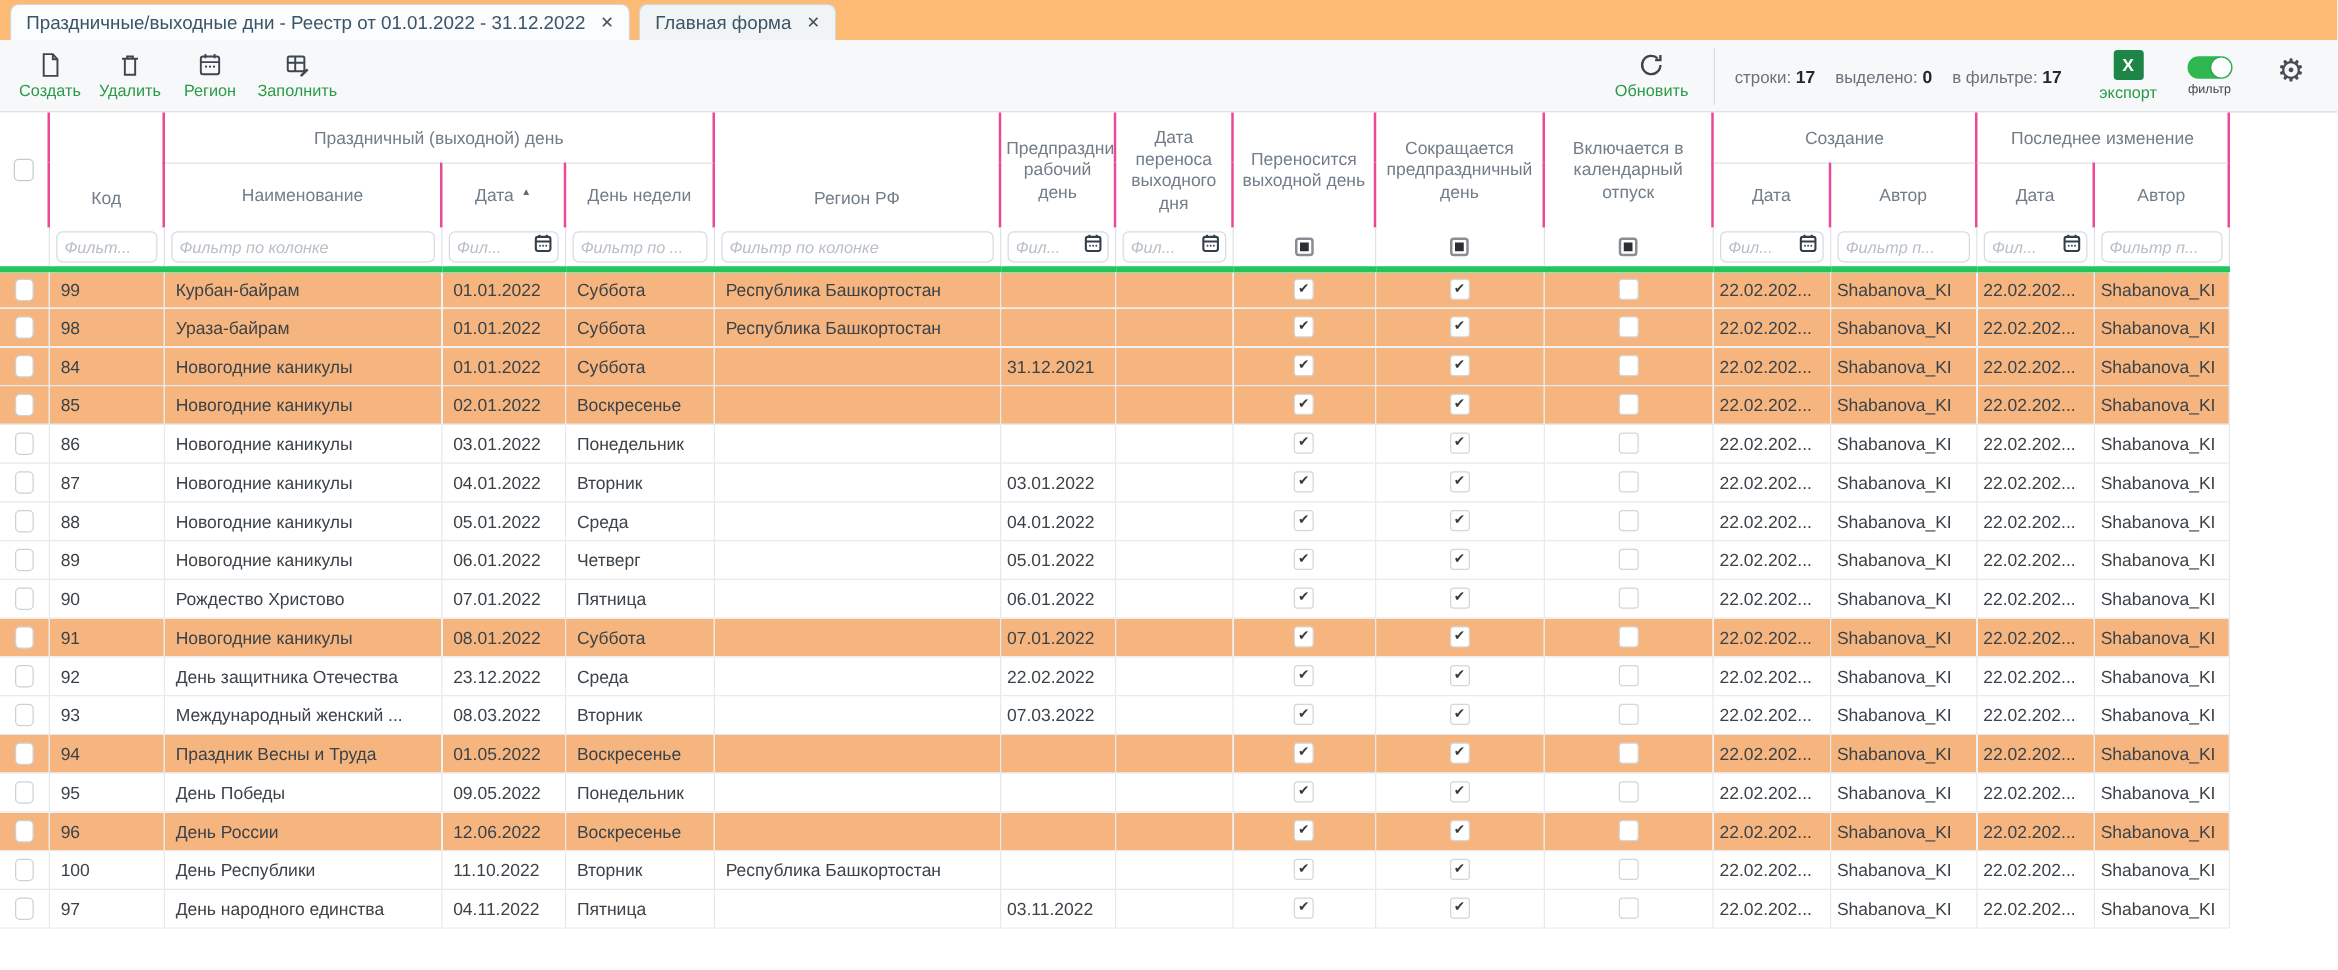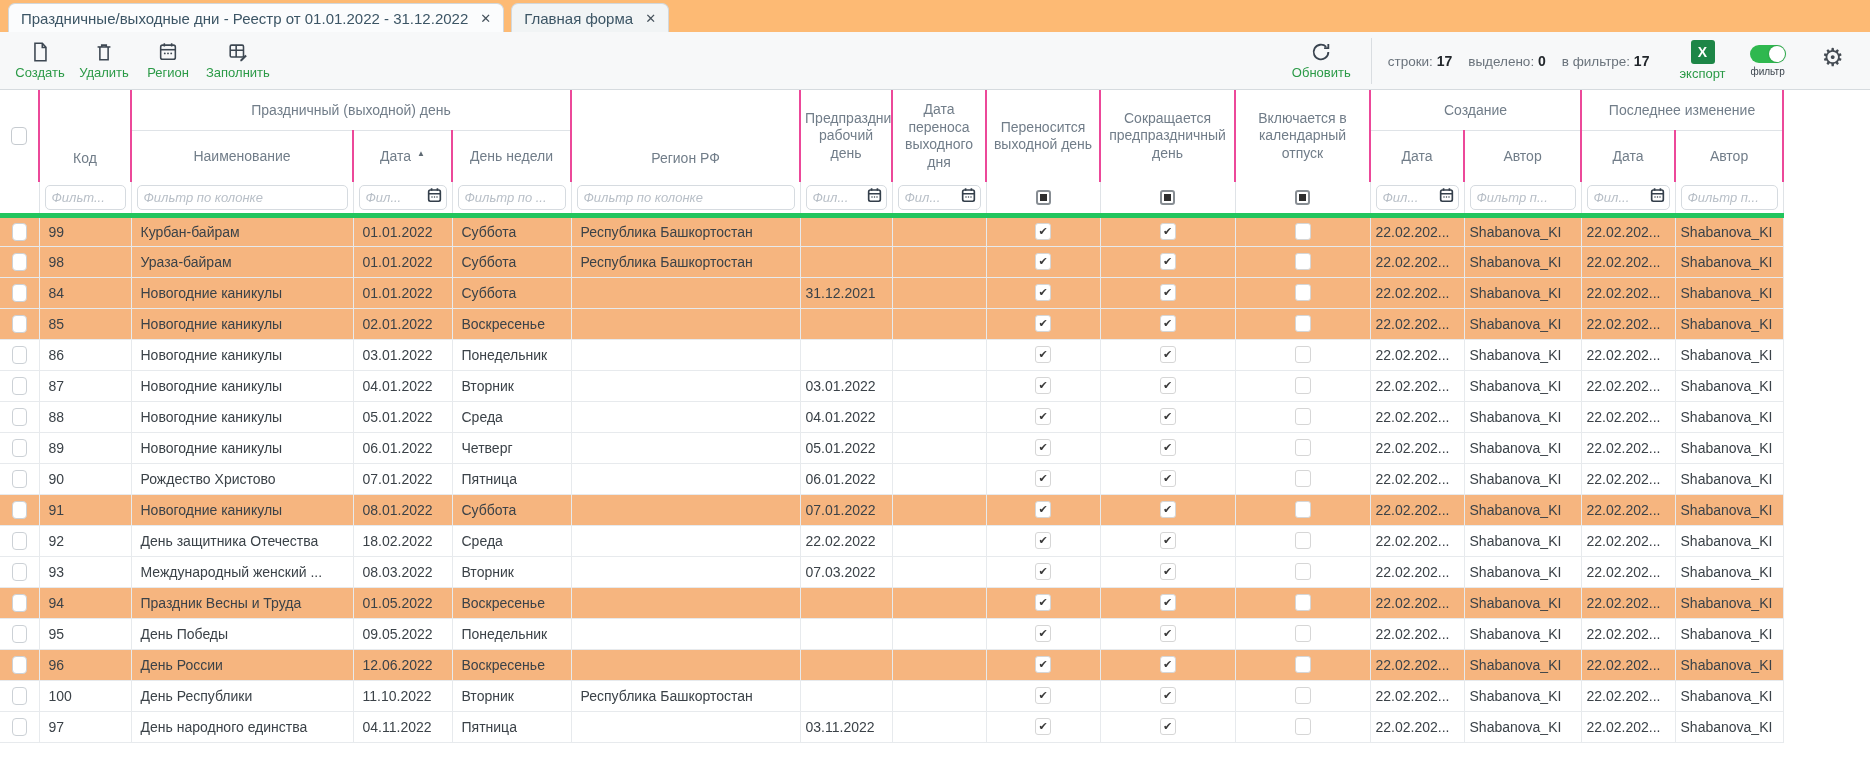--- a/index.html
+++ b/index.html
@@ -542,21 +542,21 @@
         <td class="tight">Shabanova_KI</td>
         <td class="tight">22.02.202...</td>
         <td class="tight">Shabanova_KI</td>
       </tr>
       <tr>
         <td>
           <div class="rcb"></div>
         </td>
         <td class="al">92</td>
         <td class="al">День защитника Отечества</td>
-        <td class="al">18.02.2022</td>
+        <td class="al">23.12.2022</td>
         <td class="al">Среда</td>
         <td class="al"></td>
         <td class="tight">22.02.2022</td>
         <td class="tight"></td>
         <td>
           <div class="dcb">✔</div>
         </td>
         <td>
           <div class="dcb">✔</div>
         </td>

